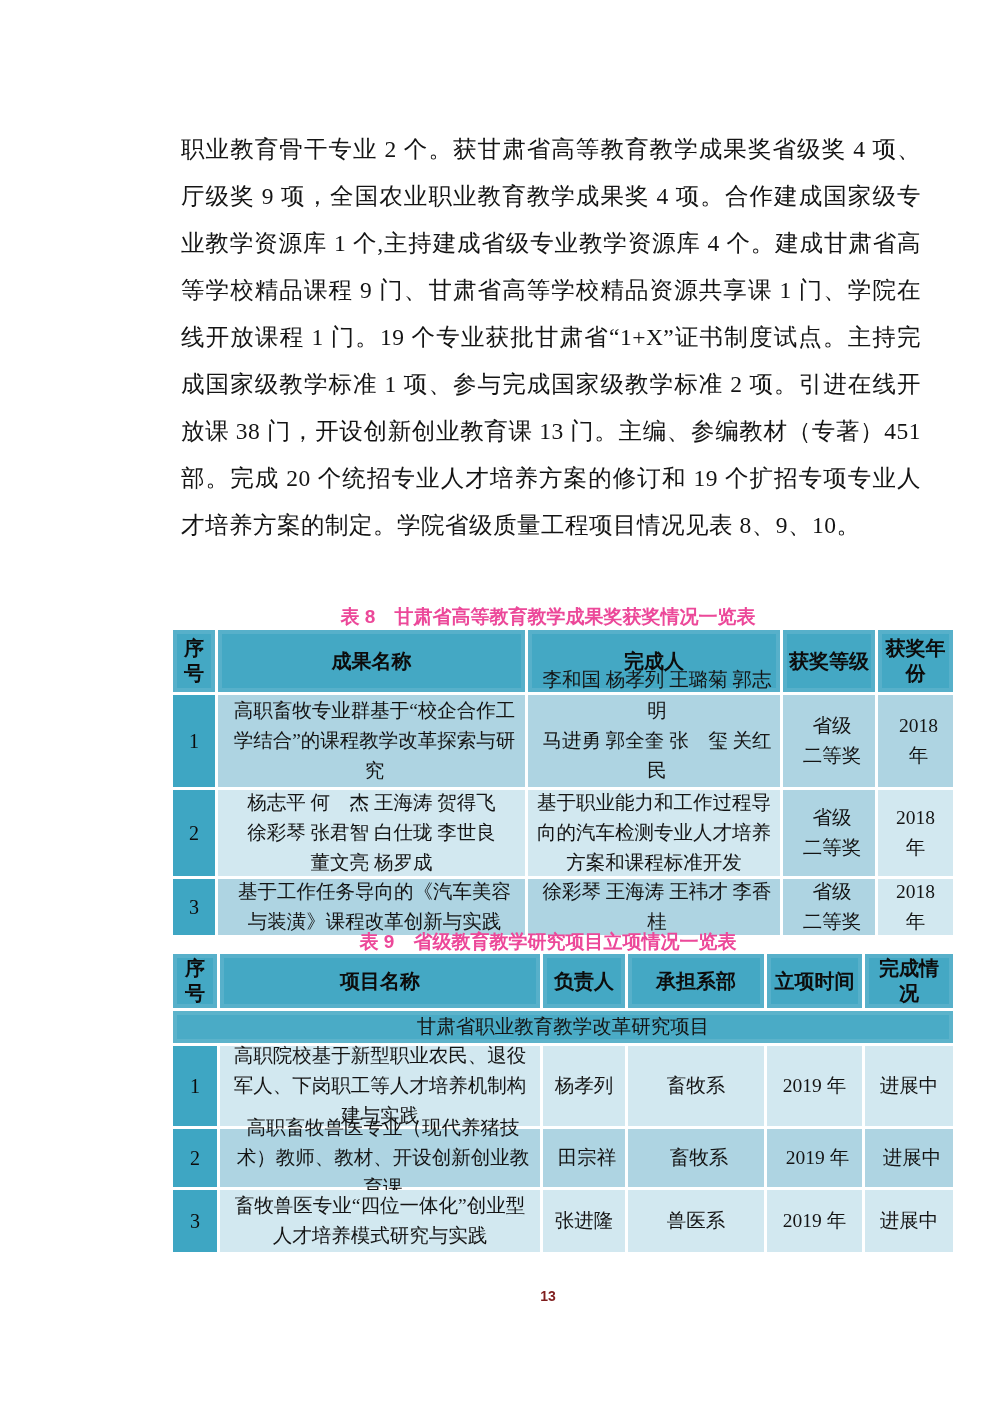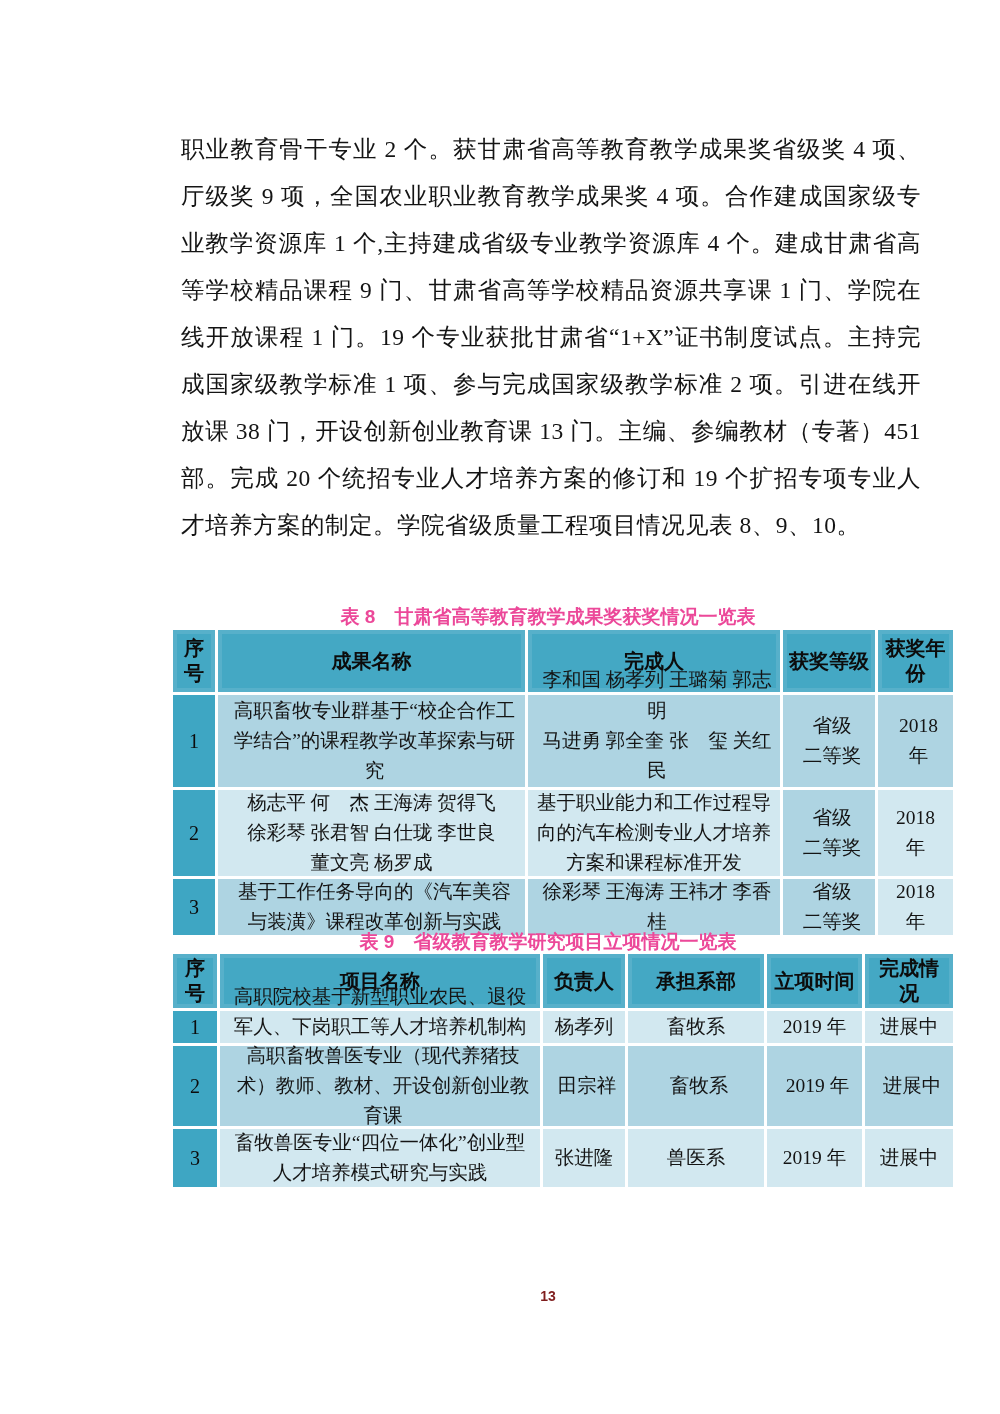--- a/index.html
+++ b/index.html
@@ -141,20 +141,21 @@
 
   <div class="grid t9">
 
     <div class="cell th">序号</div>
     <div class="cell th">项目名称</div>
     <div class="cell th">负责人</div>
     <div class="cell th">承担系部</div>
     <div class="cell th">立项时间</div>
     <div class="cell th">完成情况</div>
 
+    <div class="cell span-row">甘肃省职业教育教学改革研究项目</div>
 
     <div class="cell no">1</div>
     <div class="cell c2">高职院校基于新型职业农民、退役军人、下岗职工等人才培养机制构建与实践</div>
     <div class="cell c2">杨孝列</div>
     <div class="cell c2">畜牧系</div>
     <div class="cell c2">2019 年</div>
     <div class="cell c2">进展中</div>
 
     <div class="cell no">2</div>
     <div class="cell c1">高职畜牧兽医专业（现代养猪技术）教师、教材、开设创新创业教育课</div>

